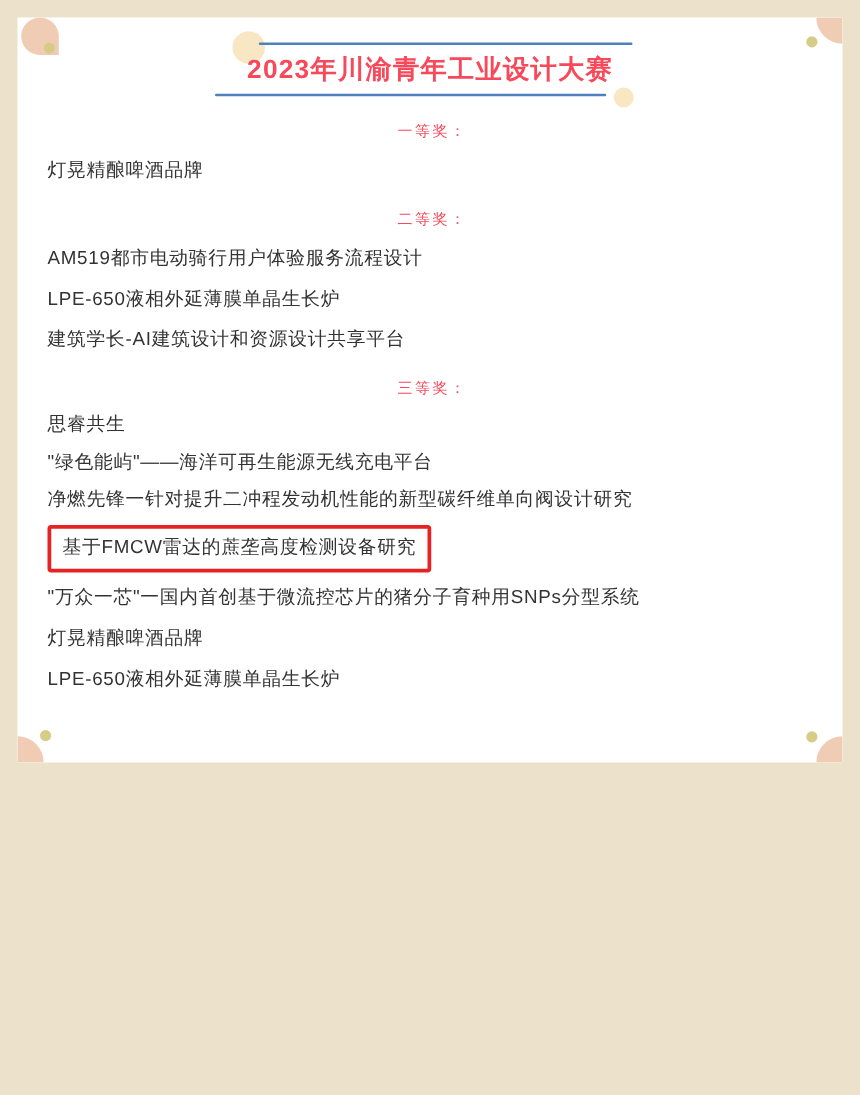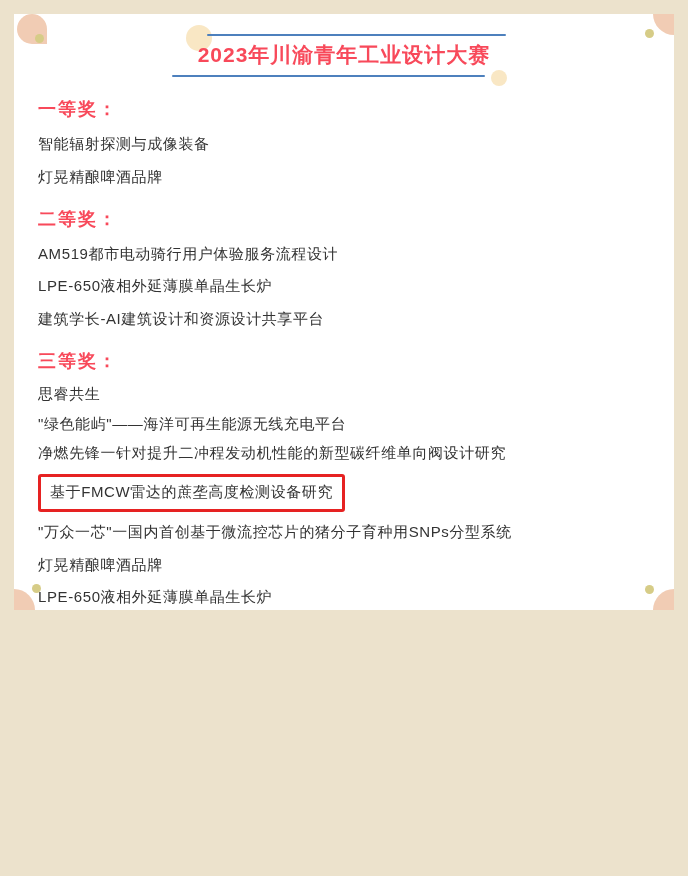--- a/index.html
+++ b/index.html
@@ -77,25 +77,26 @@
     z-index: 0;
   }
   .cream-dot.start { width: 26px; height: 26px; left: -12px; top: -9px; }
   .cream-dot.end { width: 16px; height: 16px; right: -17px; bottom: -9px; }
 
   
   .awards {
     padding: 0 20px 0 24px;
   }
   .section h2 {
-    font-size: 18px;
-    font-weight: bold;
+    font-size: 12px;
+    font-weight: normal;
     color: var(--heading-red, #f8495a);
     letter-spacing: 2px;
     margin: 20px 0 12px;
+    text-align: center;
   }
   .item {
     font-size: 15px;
     color: var(--body-text, #333333);
     letter-spacing: 0.6px;
     line-height: 1.25;
     margin: 14px 0;
     width: fit-content;
     white-space: nowrap;
   }
@@ -127,21 +128,20 @@
       <span class="cream-dot end"></span>
       <div class="rule rule-top"></div>
       <h1 class="title">2023年川渝青年工业设计大赛</h1>
       <div class="rule rule-bottom"></div>
     </header>
 
     <main class="awards">
   <section class="section">
     <h2 class="heading">一等奖：</h2>
     <div class="items">
-  <p class="item">智能辐射探测与成像装备</p>
 
   <p class="item">灯晃精酿啤酒品牌</p>
 </div>
   </section>
 
   <section class="section">
     <h2 class="heading">二等奖：</h2>
     <div class="items">
   <p class="item">AM519都市电动骑行用户体验服务流程设计</p>
 

